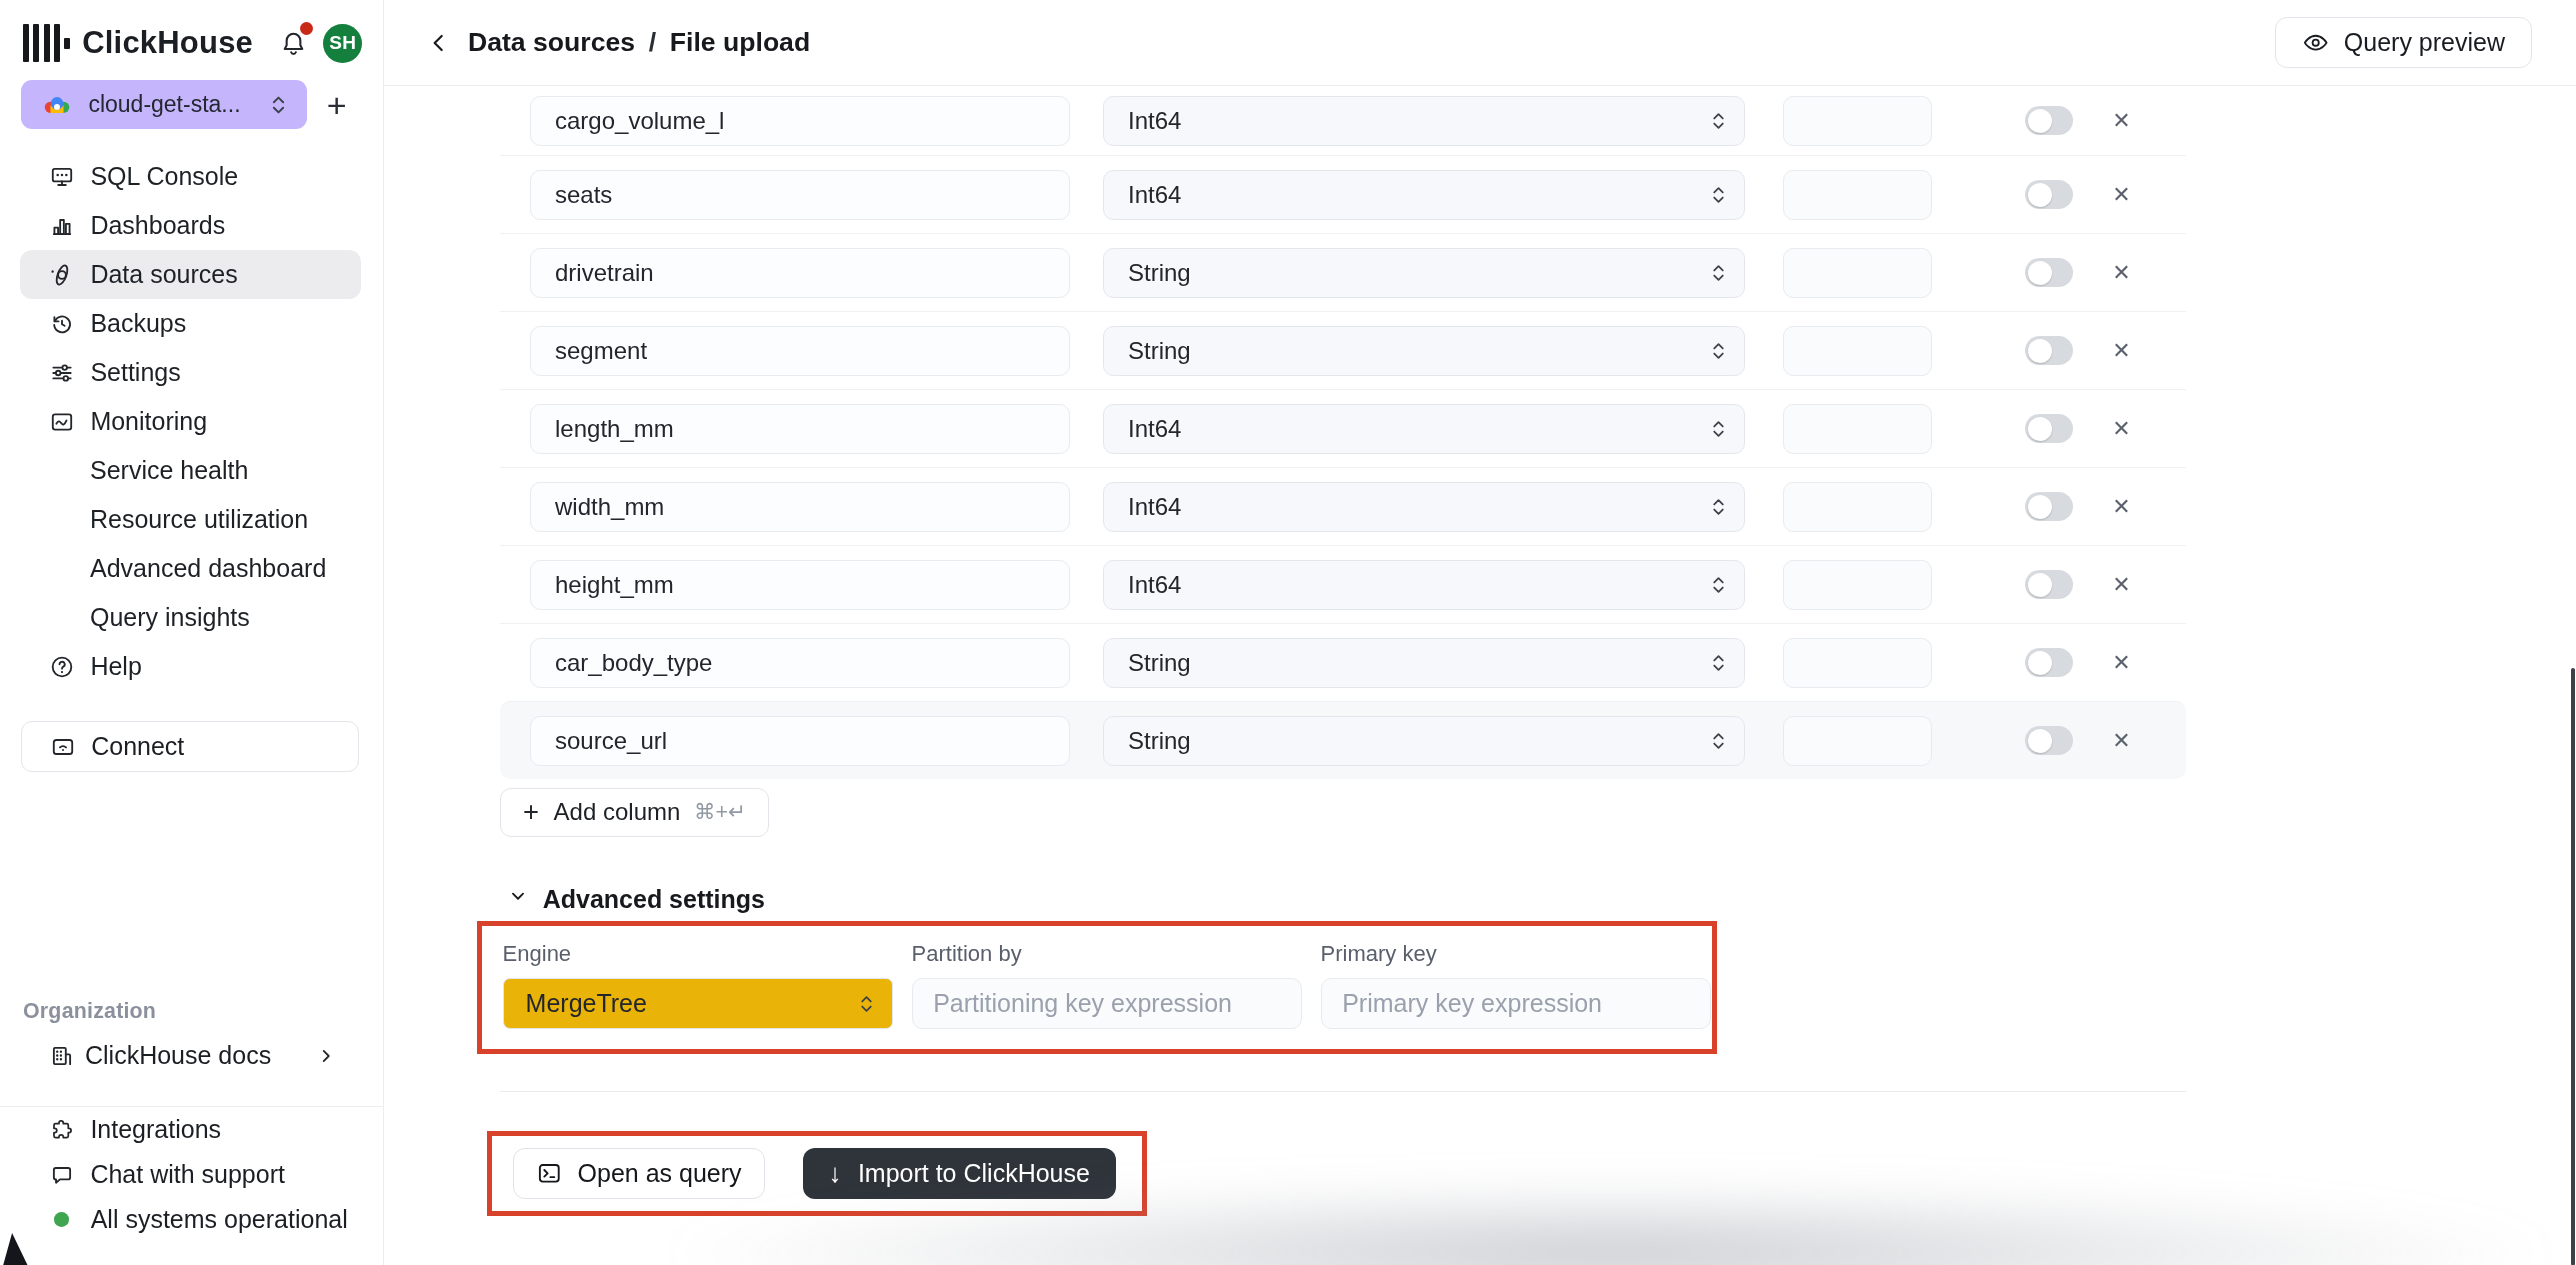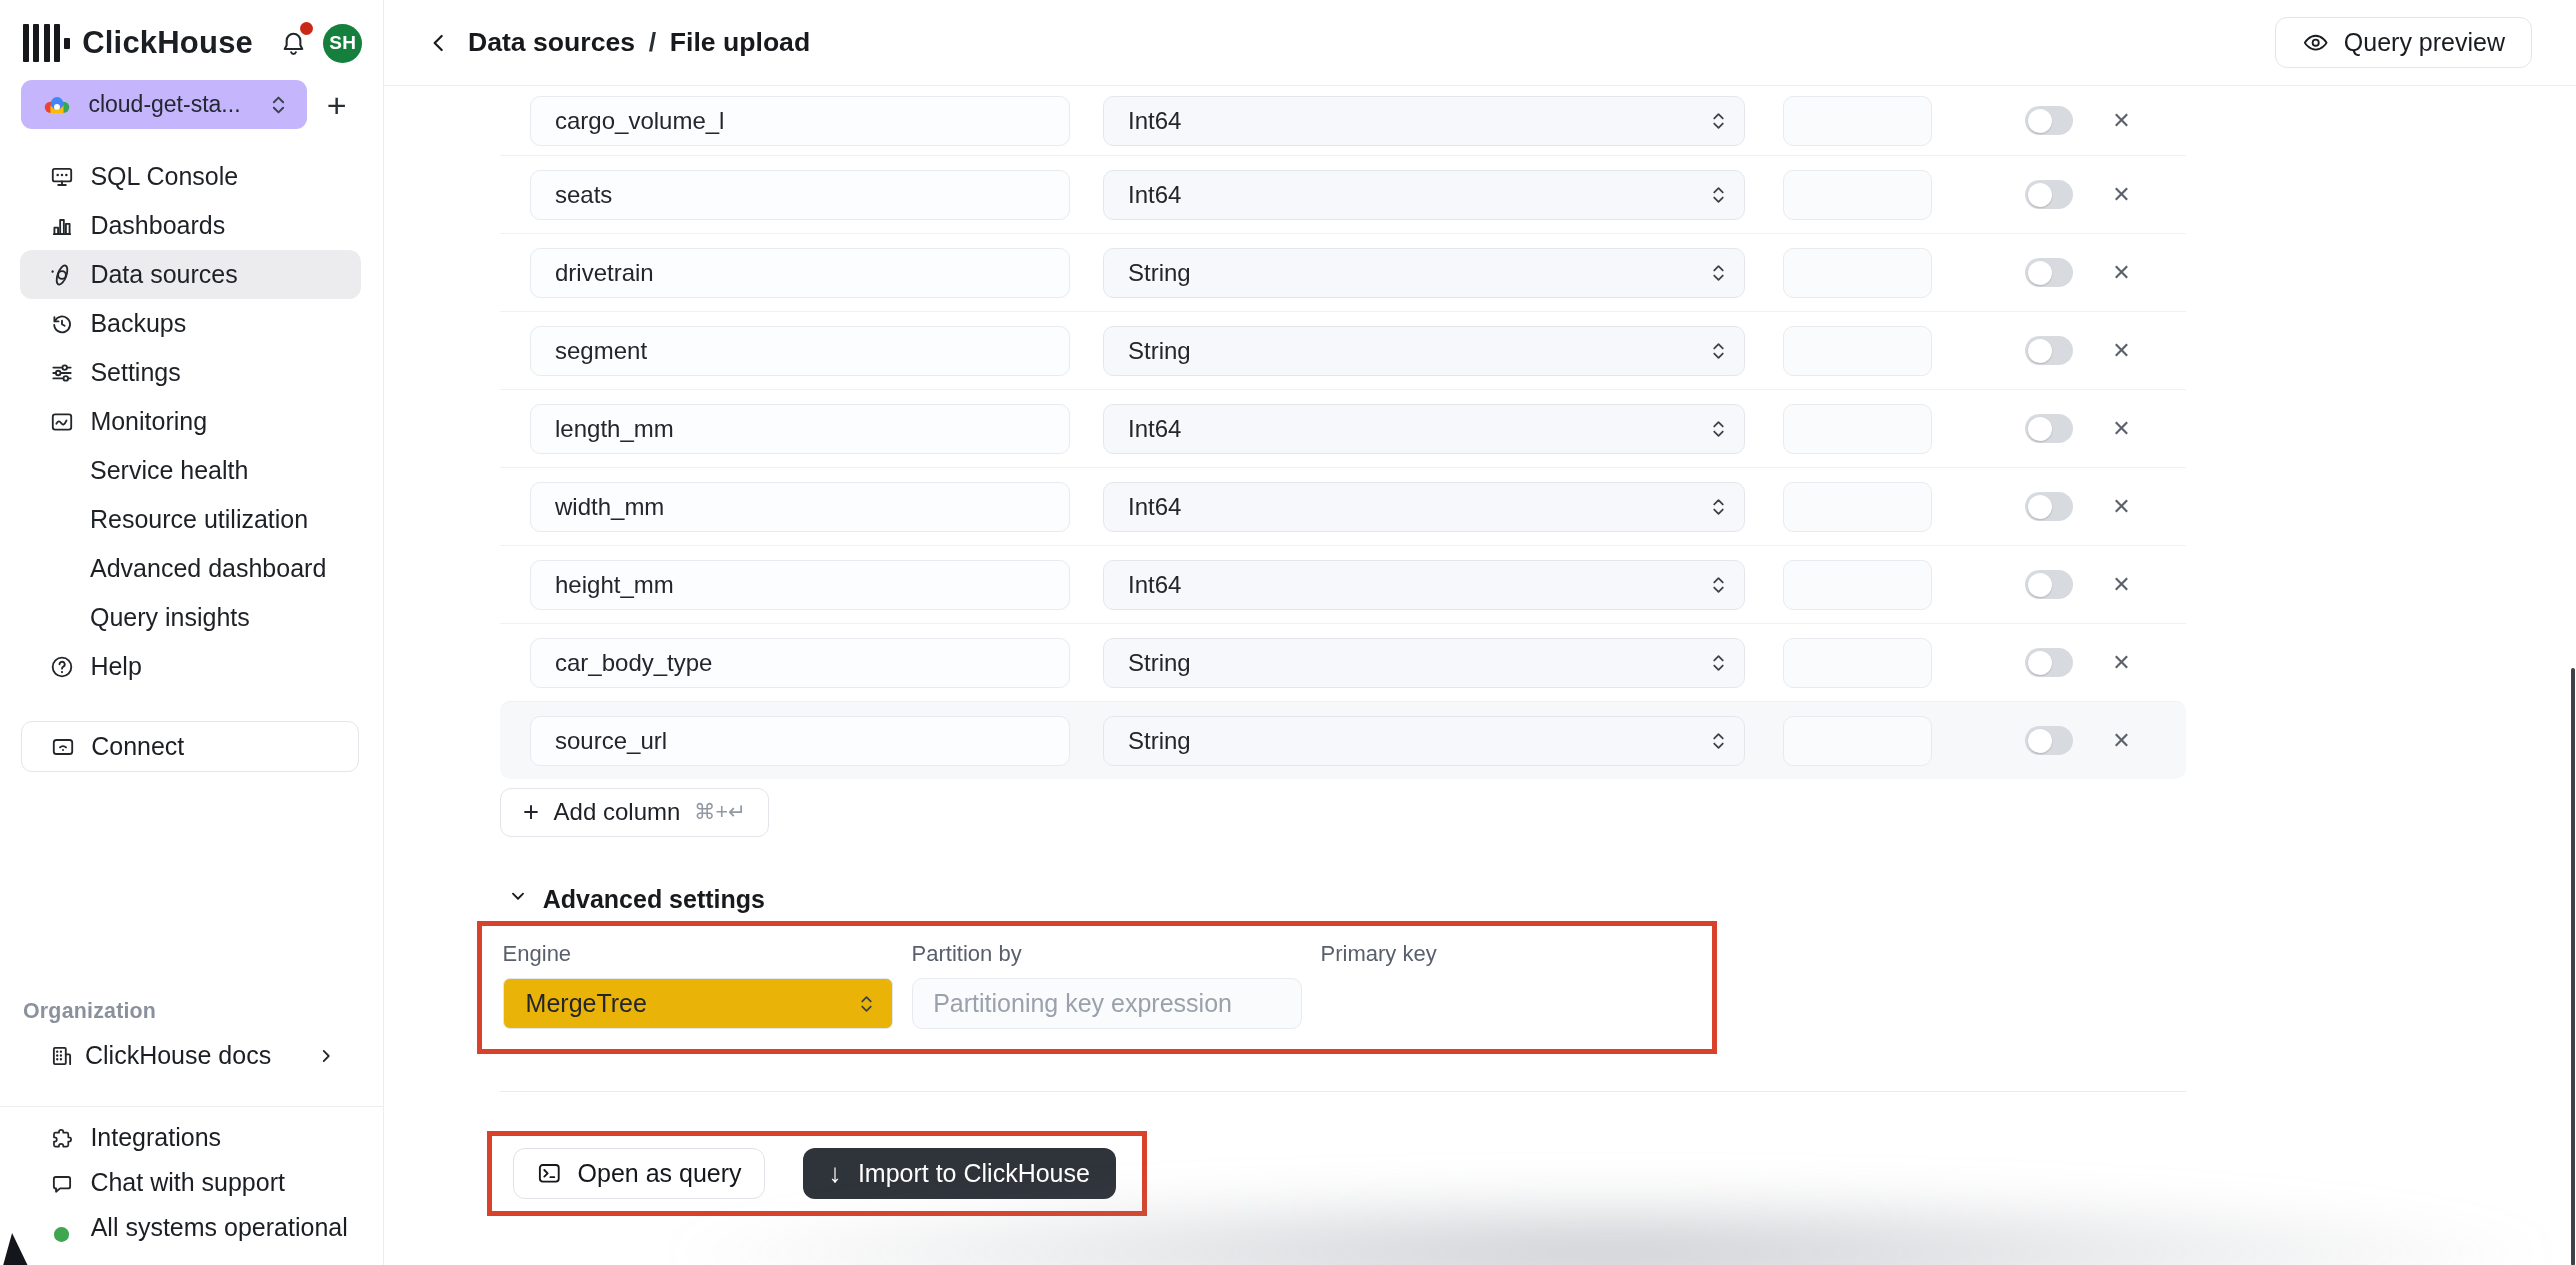--- a/index.html
+++ b/index.html
@@ -63,21 +63,21 @@
     display:flex;align-items:center;padding-left:27.4px;cursor:pointer;background:#fff;
   }
   .connect-btn .nlabel{font-size:25px;margin-left:15.4px;}
 
   .sb-spacer{flex:1;}
   .org-label{margin-left:23px;font-size:21.4px;font-weight:700;color:#8a919d;letter-spacing:0.2px;}
   .docs-row{height:49px;display:flex;align-items:center;margin:6.9px 22px 0 20px;padding-left:29px;border-radius:12px;cursor:pointer;}
   .docs-row .nlabel{font-size:25px;margin-left:10px;flex:1;}
   .docs-row .chev{margin-right:24px;display:flex;}
   .sb-divider{border-top:0.9px solid #ebedf0;margin-top:26px;}
-  .foot-item{height:45px;display:flex;align-items:flex-end;padding-left:49px;cursor:pointer;}
+  .foot-item{height:45px;display:flex;align-items:center;padding-left:49px;cursor:pointer;}
   .foot-item:first-of-type{margin-top:29px;}
   .foot-item .nlabel{font-size:25px;margin-left:15.4px;}
   .status-dot{width:14.6px;height:14.6px;border-radius:50%;background:var(--status-green);margin-left:5.1px;}
   .foot-item.status .nlabel{margin-left:22px;}
   .sb-pad{height:24px;}
 
   
   main{flex:1;display:flex;flex-direction:column;position:relative;background:#fff;}
   .topbar{
     height:86px;min-height:86px;border-bottom:0.9px solid #ecedf0;
@@ -536,20 +536,21 @@
                   <path d="M5 11l5-5 5 5M5 17l5 5 5-5"></path>
                 </svg>
             </div>
           </div>
           <div class="adv-field">
             <div class="adv-label">Partition by</div>
             <input class="adv-input" type="text" placeholder="Partitioning key expression" style="">
           </div>
           <div class="adv-field">
             <div class="adv-label">Primary key</div>
+            <input class="adv-input" type="text" placeholder="Primary key expression" style="">
           </div>
         </div>
       </div>
 
       <div class="section-divider"></div>
 
       <div class="actions-box">
         <button class="open-query">
           <svg width="26.6" height="26.6" viewBox="0 0 24 24" fill="none" stroke="#15171b" stroke-width="1.7" stroke-linecap="round" stroke-linejoin="round">
             <rect x="3.5" y="4.5" width="17" height="15" rx="2.5"></rect>

